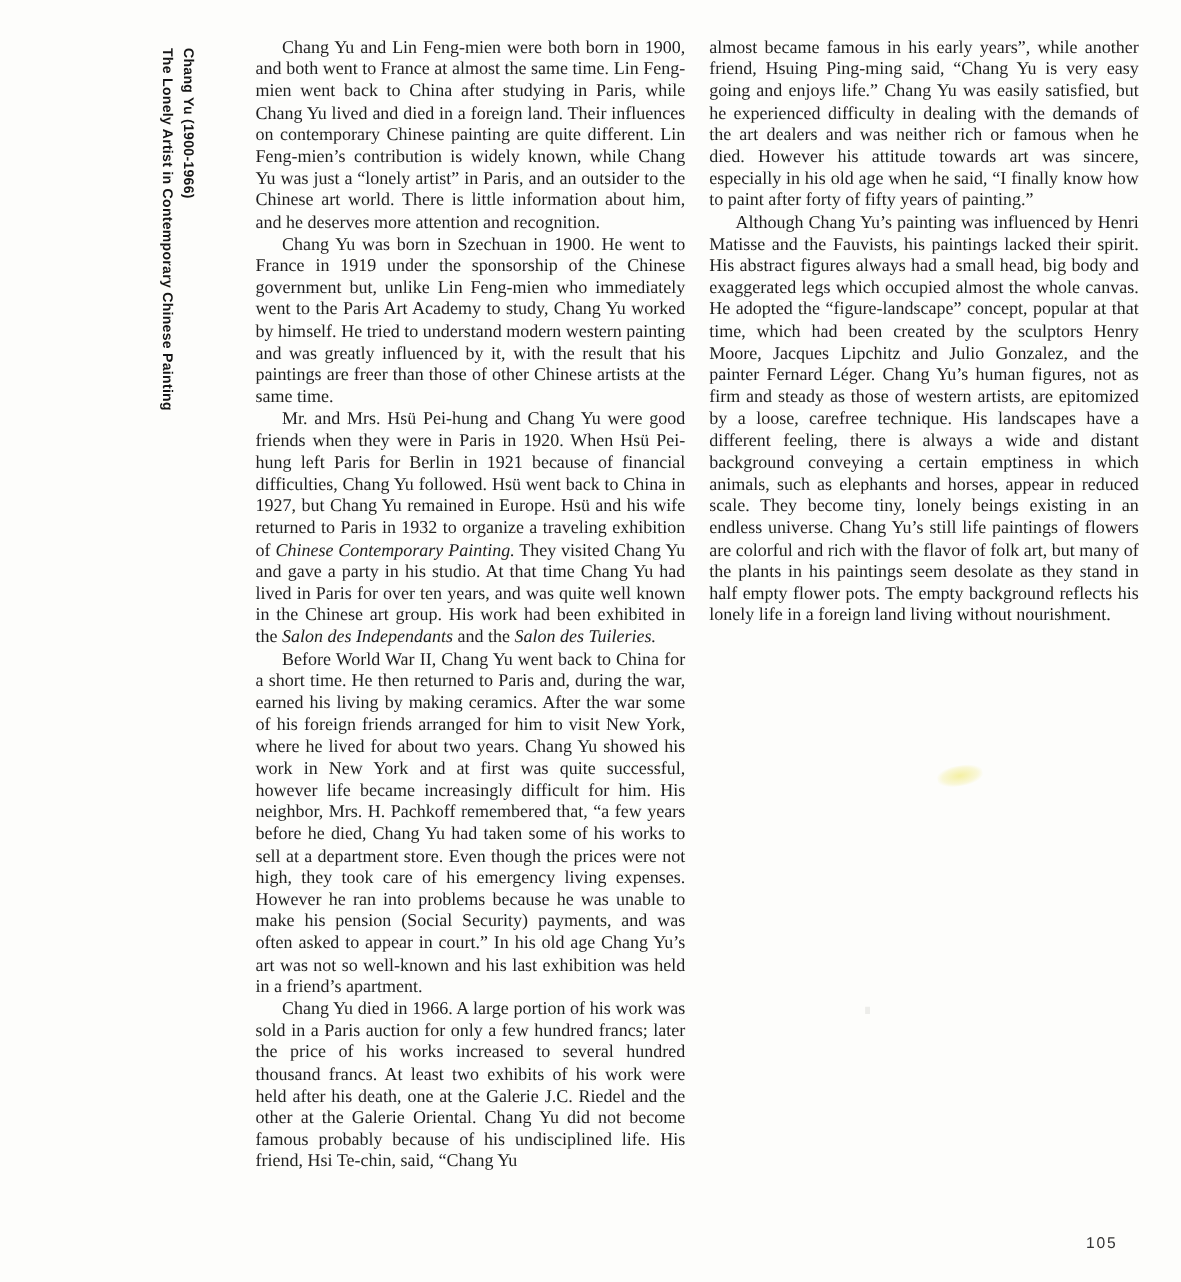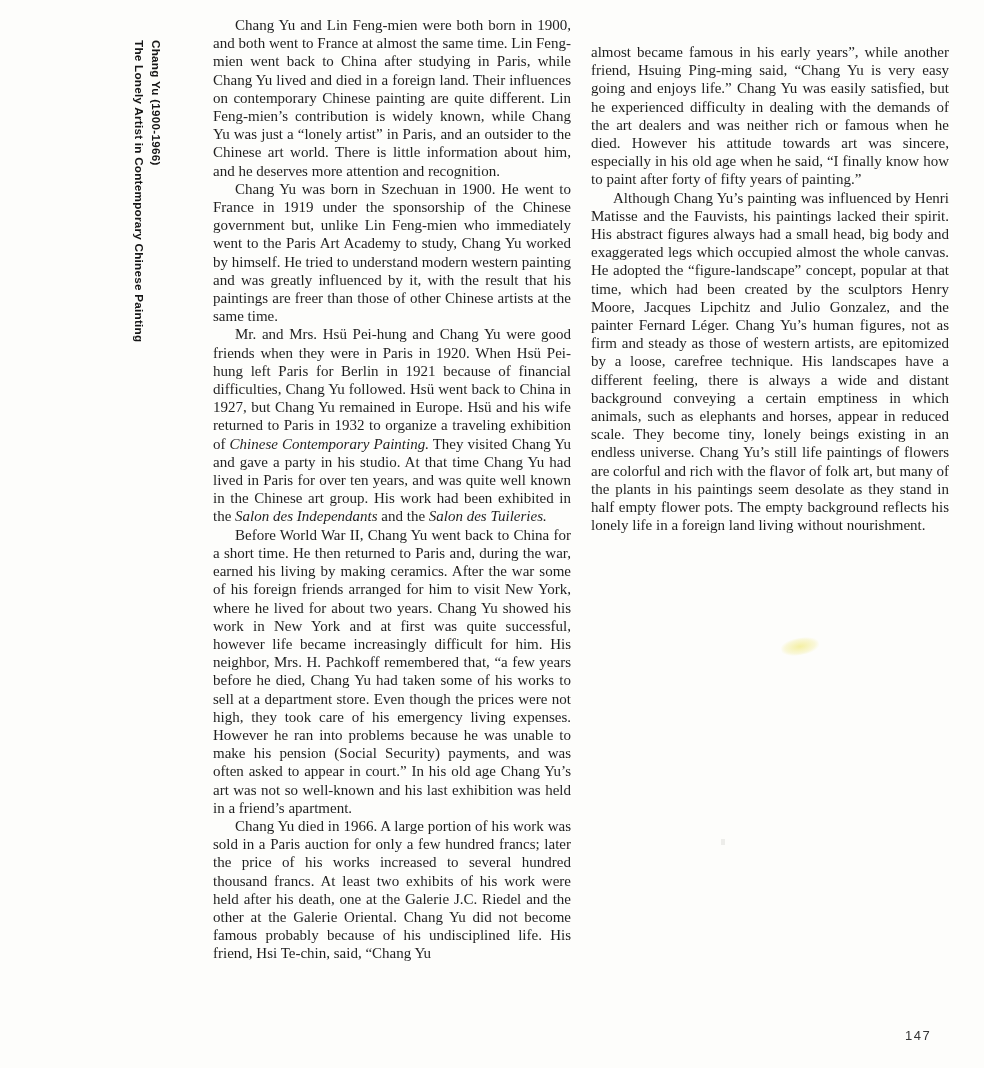--- a/index.html
+++ b/index.html
@@ -30,30 +30,30 @@
     font-weight: bold;
     font-size: 11.7px;
     letter-spacing: 0.25px;
     color: #161616;
   }
   .side-line {
     line-height: 17px;
   }
   .col {
     position: absolute;
-    top: 16px;
+    top: 31px;
     width: 358px;
     font-family: "Liberation Serif", "DejaVu Serif", serif;
     font-size: 15px;
     line-height: 18.2px;
     color: #1f1f1f;
     text-align: justify;
   }
   .col-left  { left: 213px; }
-  .col-right { left: 591px; margin-top: 27px; }
+  .col-right { left: 591px; }
   .col p {
     margin: 0;
     padding: 0;
   }
   .col p.indent {
     text-indent: 22px;
   }
   .col em {
   }
   .page-number {
@@ -106,15 +106,15 @@
     </div>
 
   <div class="col col-right">
       <p class=""><span>almost became famous in his early years”, while another friend, Hsuing Ping-ming said, “Chang Yu is very easy going and enjoys life.” Chang Yu was easily satisfied, but he experienced difficulty in dealing with the demands of the art dealers and was neither rich or famous when he died. However his attitude towards art was sincere, especially in his old age when he said, “I finally know how to paint after forty of fifty years of painting.”</span></p>
       <p class="indent"><span>Although Chang Yu’s painting was influenced by Henri Matisse and the Fauvists, his paintings lacked their spirit. His abstract figures always had a small head, big body and exaggerated legs which occupied almost the whole canvas. He adopted the “figure-landscape” concept, popular at that time, which had been created by the sculptors Henry Moore, Jacques Lipchitz and Julio Gonzalez, and the painter Fernard Léger. Chang Yu’s human figures, not as firm and steady as those of western artists, are epitomized by a loose, carefree technique. His landscapes have a different feeling, there is always a wide and distant background conveying a certain emptiness in which animals, such as elephants and horses, appear in reduced scale. They become tiny, lonely beings existing in an endless universe. Chang Yu’s still life paintings of flowers are colorful and rich with the flavor of folk art, but many of the plants in his paintings seem desolate as they stand in half empty flower pots. The empty background reflects his lonely life in a foreign land living without nourishment.</span></p>
     </div>
 
   <div class="smudge"></div>
   <div class="speck"></div>
 
-  <div class="page-number">147</div>
+  <div class="page-number">105</div>
 
 </div>
 
 </body></html>

